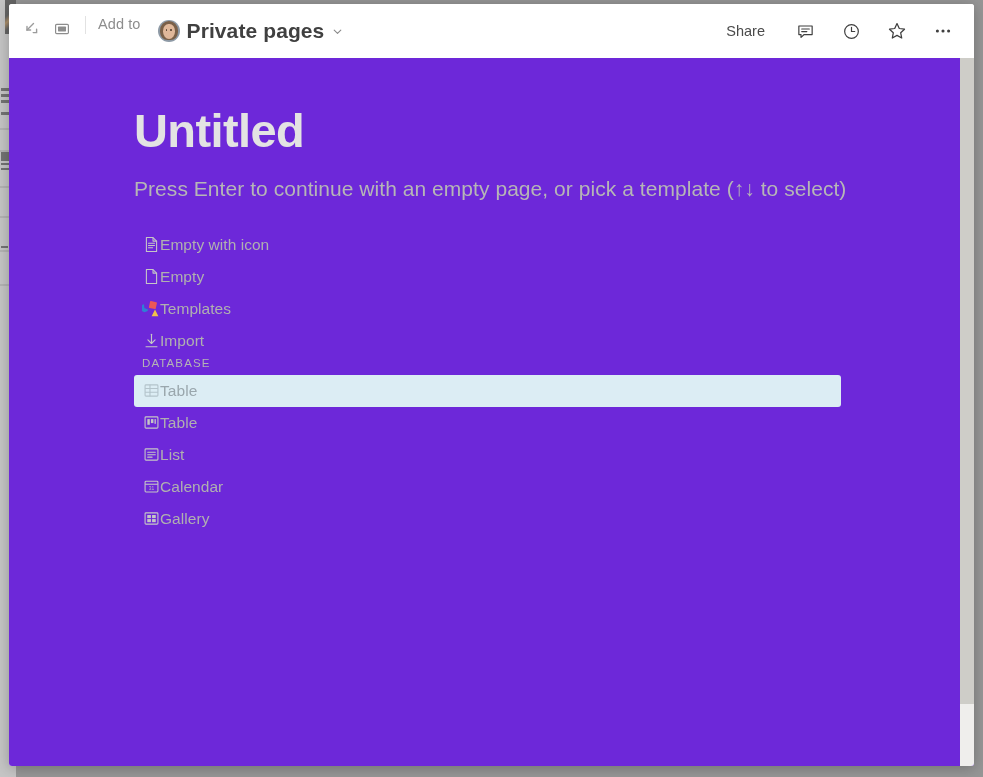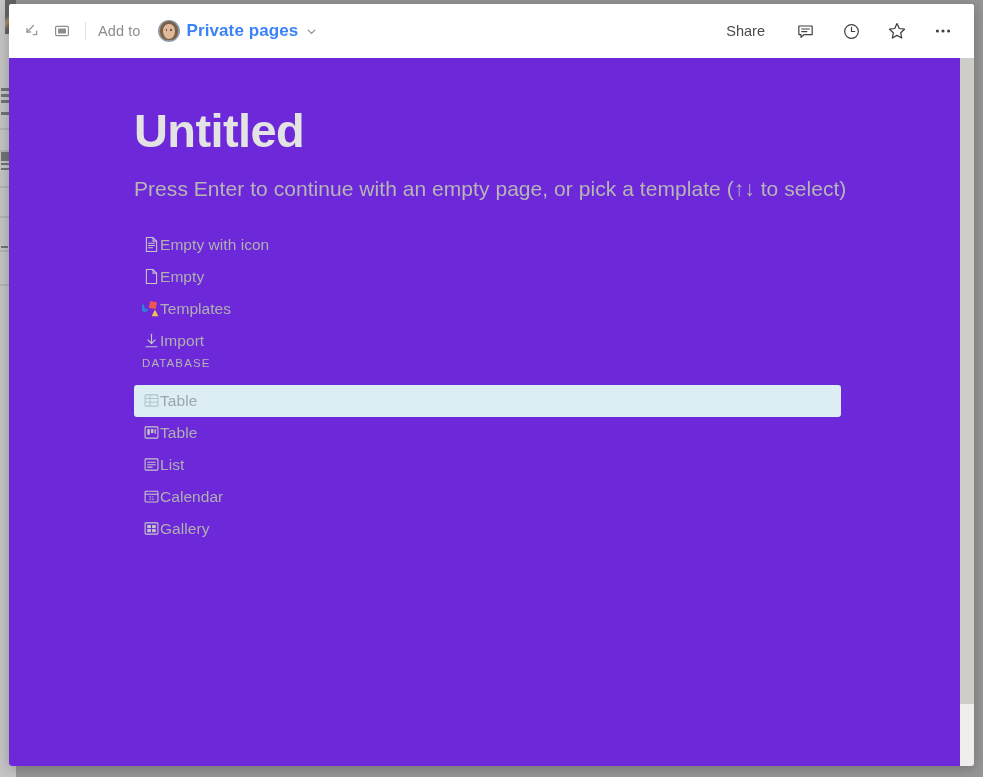--- a/index.html
+++ b/index.html
@@ -62,21 +62,21 @@
   
   .topbar {
     position: absolute;
     left: 0; top: 0;
     width: 965px; height: 54px;
     display: flex;
     align-items: center;
     padding: 0 16px 0 10px;
     background: #ffffff;
   }
-  .tb-left { display: flex; align-items: center; gap: 4px; }
+  .tb-left { display: flex; align-items: flex-start; gap: 4px; }
   .tb-icon {
     width: 26px; height: 26px;
     display: flex; align-items: center; justify-content: center;
     border-radius: 3px;
     color: #9b9b9b;
     cursor: pointer;
   }
   .tb-divider {
     width: 1px; height: 18px;
     background: #e2e2e2;
@@ -116,23 +116,23 @@
   }
   .avatar .eyeL, .avatar .eyeR {
     position: absolute; top: 9px;
     width: 1.6px; height: 1.6px;
     border-radius: 50%;
     background: #5a4433;
   }
   .avatar .eyeL { left: 8px; }
   .avatar .eyeR { left: 12.5px; }
   .crumb-text {
-    font-size: 17px;
+    font-size: 21px;
     font-weight: bold;
-    color: #3b82f6;
+    color: #404040;
     letter-spacing: 0.1px;
   }
   .chev { color: #8a8a8a; margin-left: 1px; display:flex; align-items:center;}
   .tb-right {
     margin-left: auto;
     display: flex; align-items: center; gap: 16px;
   }
   .share-btn {
     font-size: 14.5px;
     color: #4b4b4b;
@@ -363,21 +363,21 @@
                 <path d="M5.2 8.4 L9 12.2 L12.8 8.4"></path>
                 <path d="M3.2 15.6 H14.8"></path>
               </svg>
             </span>
             <span class="opt-label">Import</span>
           </div>
         </div>
 
         <div class="section-head">DATABASE</div>
 
-        <div class="options" style="margin-top:16px">
+        <div class="options" style="margin-top:6px">
 
           <div class="opt-row selected">
             <span class="opt-icon">
               <svg width="17" height="17" viewBox="0 0 18 18" fill="none" stroke="#b3c3ca" stroke-width="1.15">
                 <rect x="2.2" y="3" width="13.6" height="12" rx="1"></rect>
                 <path d="M2.2 6.8 H15.8 M2.2 10.9 H15.8 M7.4 3 V15"></path>
               </svg>
             </span>
             <span class="opt-label">Table</span>
           </div>

